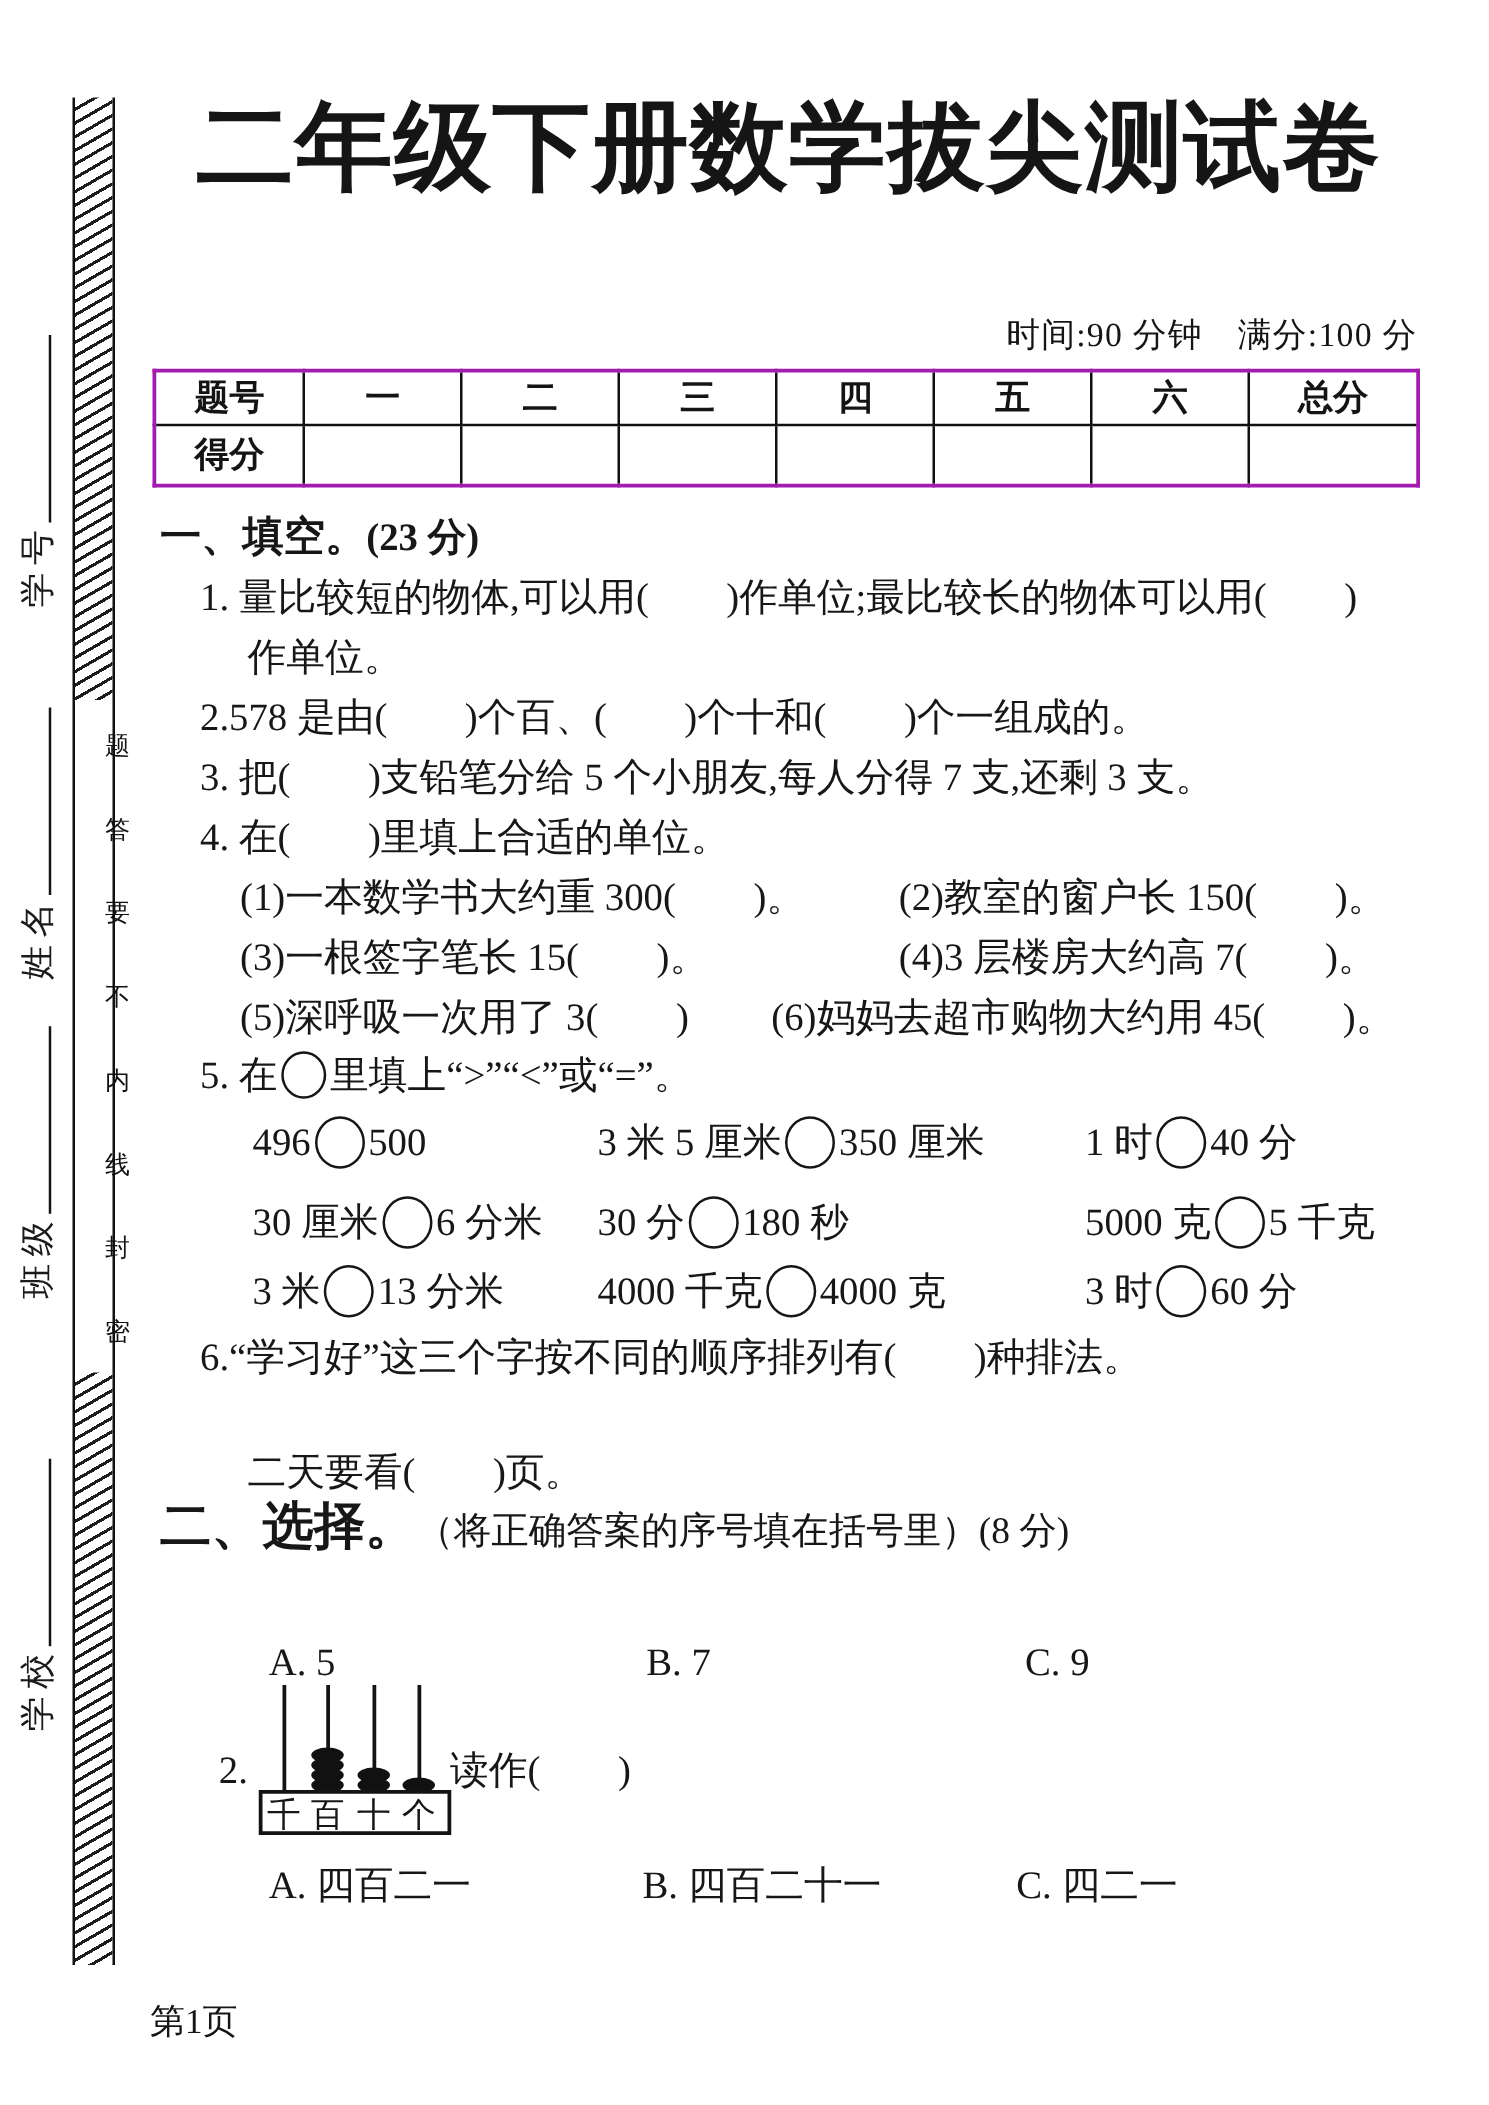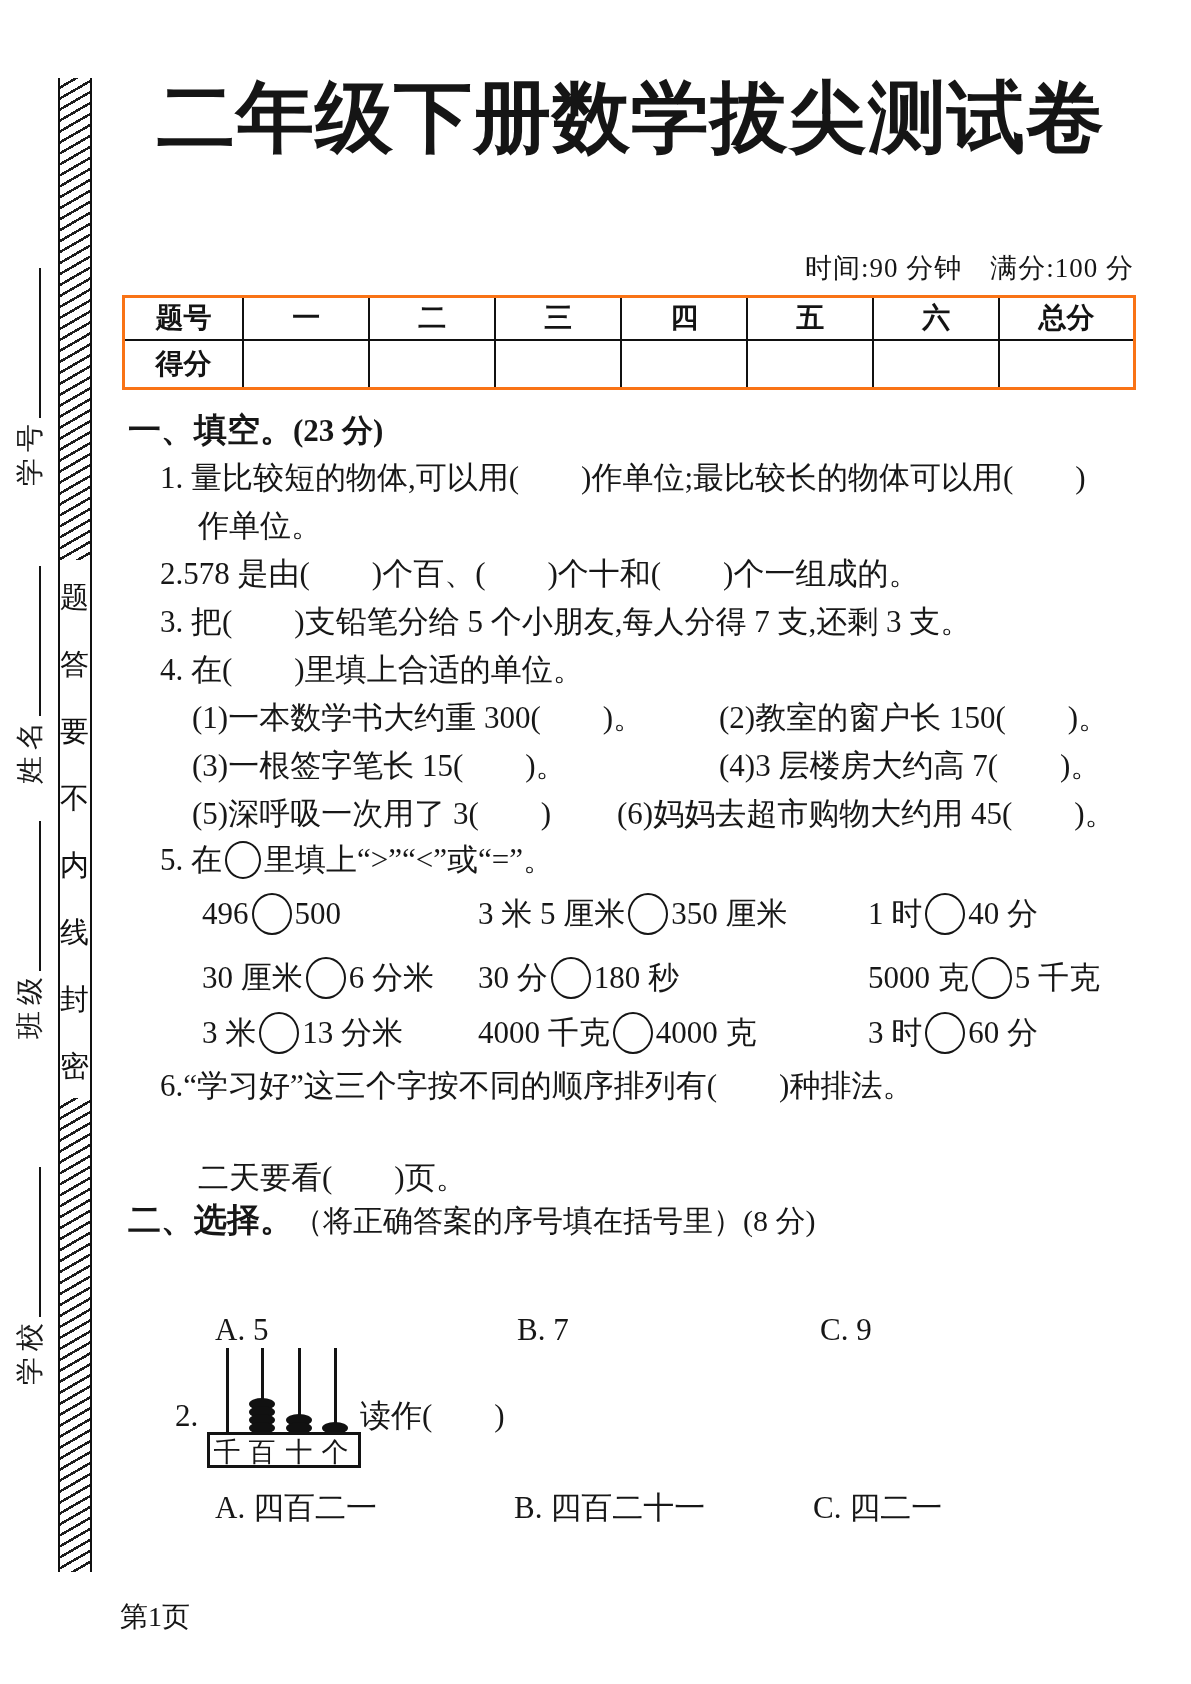--- a/index.html
+++ b/index.html
@@ -23,22 +23,22 @@
     position:absolute; left:58px; top:78px; width:34px; height:1494px;
     border-left:2.5px solid #111; border-right:2.5px solid #111;
     display:flex; flex-direction:column;
   }
   .hatch {
     background:repeating-linear-gradient(150deg, transparent 0 7px, #1d1d1d 7px 9.5px);
   }
   .hatch-top { height:482px; }
   .hatch-bottom { flex:1; }
   .seal-text {
-    height:538px; width:100%; text-align:left; font-size:29px; line-height:67px;
-    word-break:break-all; color:#111; padding-top:4px;
+    height:538px; width:100%; text-align:left; font-size:20px; line-height:67px;
+    word-break:break-all; color:#111; padding-top:4px;padding-left:24px;
   }
 
   
   .main { position:absolute; left:120px; top:0; width:1022px; height:1528px; }
   .title {
     position:absolute; top:66px; width:100%; text-align:center;
     font-size:78px; font-weight:bold; letter-spacing:1px; white-space:nowrap;
   }
   .subtitle {
     position:absolute; top:170px; width:100%; text-align:center;
@@ -47,32 +47,32 @@
   .info {
     position:absolute; top:250px; right:8px; font-size:27px; letter-spacing:1px;
   }
 
   table.score {
     position:absolute; top:295px; left:2px; width:1014px;
     border-collapse:collapse; table-layout:fixed;
     font-family:"Liberation Sans","DejaVu Sans",sans-serif;
     font-size:28px; font-weight:bold; text-align:center; color:#141414;
   }
-  table.score { border:3px solid #f97316; }
+  table.score { border:3px solid #a21caf; }
   table.score td { border:2px solid #111; }
   table.score tr.hdr td { height:43px; }
   table.score tr.scr td { height:49px;margin-top:38px; }
   table.score col.c0 { width:11.5%; }
   table.score col.cl { width:12.1%; }
   table.score col.cz { width:13%; }
 
   .t { position:absolute; font-size:31px; line-height:40px; white-space:nowrap; color:#171717; }
   .h1 { font-size:33px; font-weight:bold; }
   .h1 .note { font-weight:bold; font-size:31px; }
-  .h2main { font-size:33px; font-weight:bold;margin-top:44px; }
+  .h2main { font-size:41px; font-weight:bold;margin-top:44px; }
   .h2note { font-size:30px; font-weight:normal; }
 
   .circle {
     display:inline-block; width:40px; height:42px; border:2.5px solid #161616;
     border-radius:50%; vertical-align:-11px; margin:0 3px;
   }
   .circle.small { width:36px; height:38px; vertical-align:-9px; }
   .sqbox {
     display:inline-block; width:38px; height:48px; border:2.5px solid #161616;
     vertical-align:-12px; margin:0 8px 0 6px; background:#fff;

